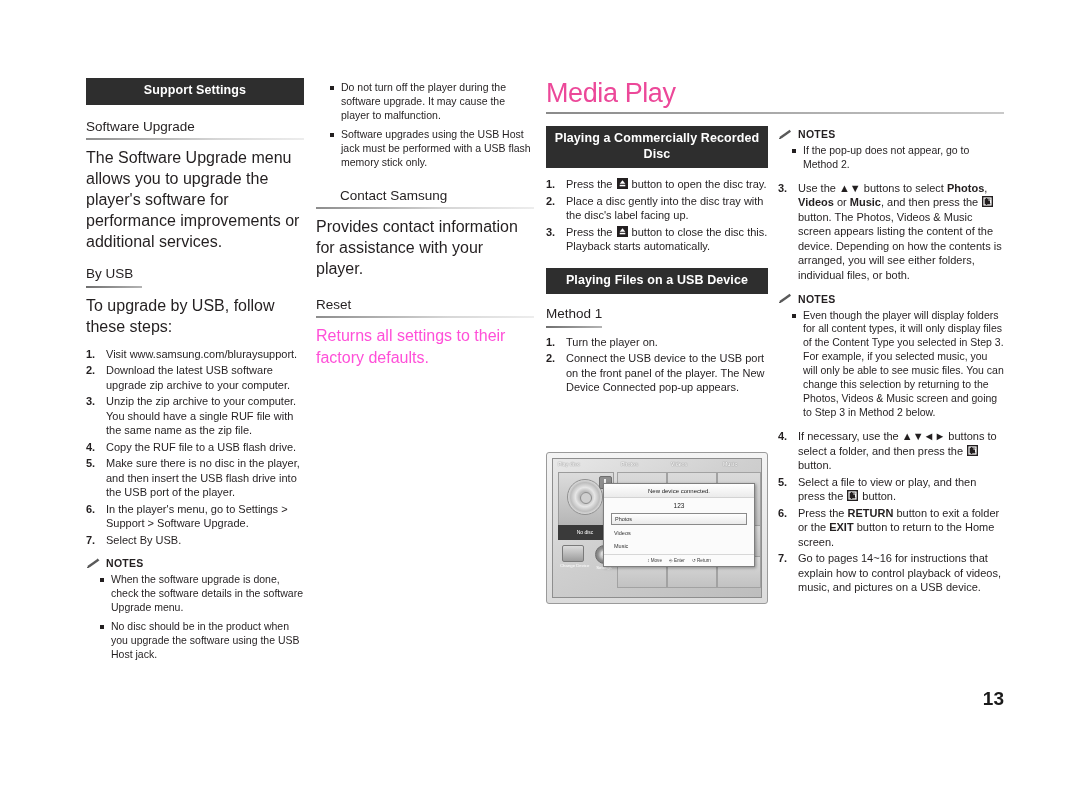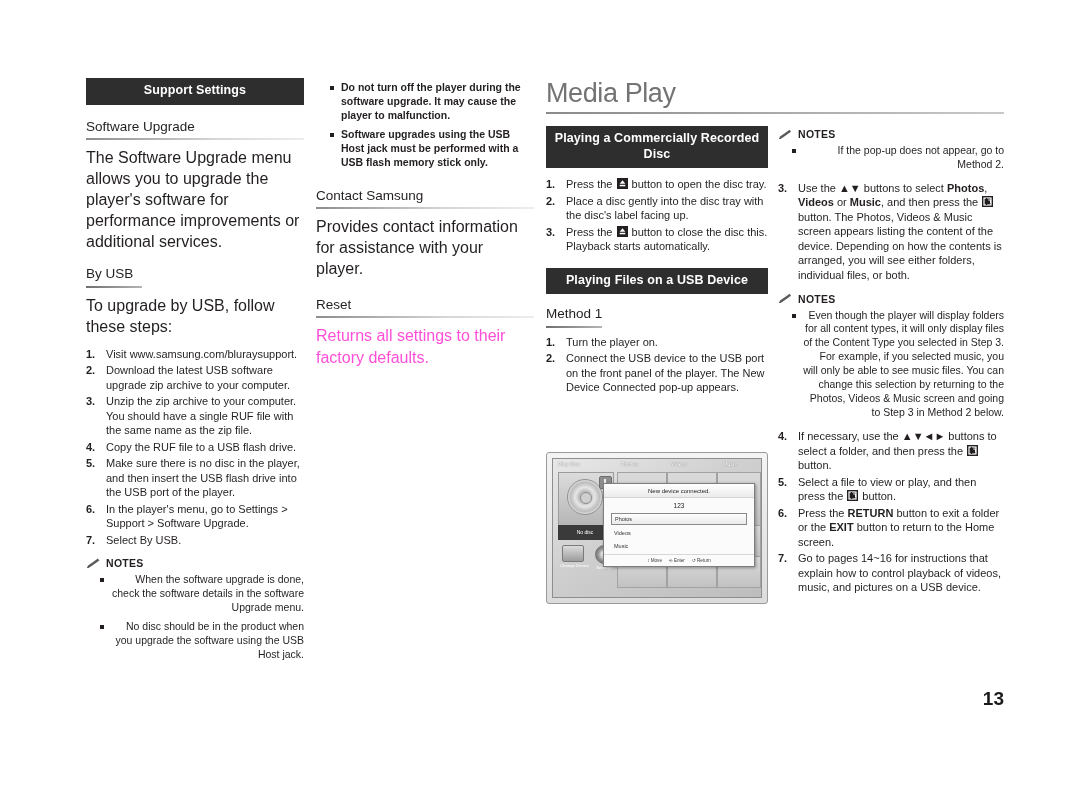--- a/index.html
+++ b/index.html
@@ -89,21 +89,20 @@
   ol.steps > li .num {
     position: absolute;
     left: 0;
     top: 0;
     font-weight: bold;
   }
 
   
   .notes {
     margin: 10px 0 9px 0;
-    text-align: right;
   }
   .notes-hd {
     font-size: 10.5px;
     font-weight: bold;
     letter-spacing: 0.3px;
     margin-bottom: 4px;
     display: flex;
     align-items: center;
     gap: 5px;
   }
@@ -155,21 +154,21 @@
     top: 80px;
     width: 458px;
   }
   #mediaplay-title {
     font-size: 27px;
     font-weight: normal;
     letter-spacing: -0.4px;
     line-height: 1;
     margin: 0;
     padding-bottom: 5px;
-    color: #737373;
+    color: #ec4899;
   }
   #mediaplay-rule {
     height: 1.5px;
     background: linear-gradient(to right, #8a8a8a 0%, #aaaaaa 50%, #c9c9c9 100%);
   }
 
   
   #tv-illustration {
     position: absolute;
     left: 546px;
@@ -396,26 +395,26 @@
       </div>
       <ul class="notes-list">
         <li>When the software upgrade is done, check the software details in the software Upgrade menu.</li>
         <li>No disc should be in the product when you upgrade the software using the USB Host jack.</li>
       </ul>
     </div>
   </div>
 
   <div class="col" id="col2">
 
-    <ul class="notes-list" style="padding-left:14px; margin-top:3px;font-weight:bold;">
+    <ul class="notes-list" style="padding-left:14px; margin-top:3px;">
       <li>Do not turn off the player during the software upgrade. It may cause the player to malfunction.</li>
       <li>Software upgrades using the USB Host jack must be performed with a USB flash memory stick only.</li>
     </ul>
 
-    <h2 class="sub" style="margin-top:18px;">Contact Samsung</h2>
+    <h2 class="sub" style="margin-top:18px;margin-left:24px;">Contact Samsung</h2>
     <div class="rule-grad"></div>
     <p class="body">Provides contact information for assistance with your player.</p>
 
     <h2 class="sub" style="margin-top:18px;">Reset</h2>
     <div class="rule-grad"></div>
     <p class="body pink">Returns all settings to their factory defaults.</p>
   </div>
 
   <div id="mediaplay-wrap">
     <div id="mediaplay-title">Media Play</div>

